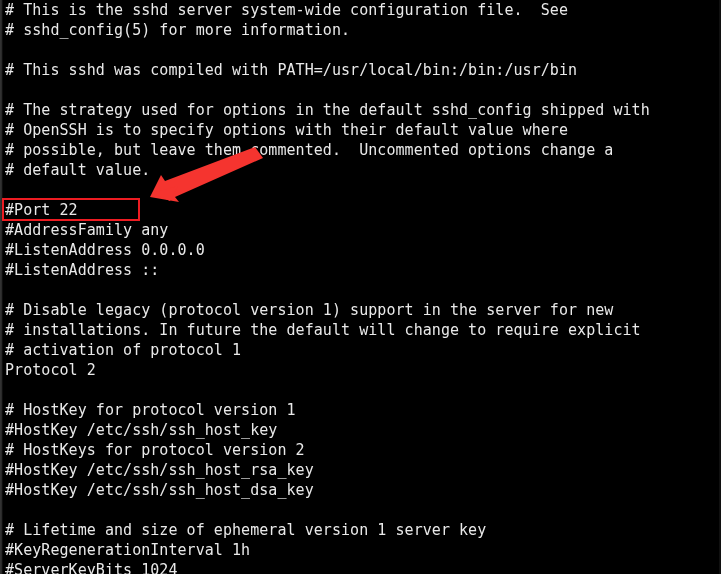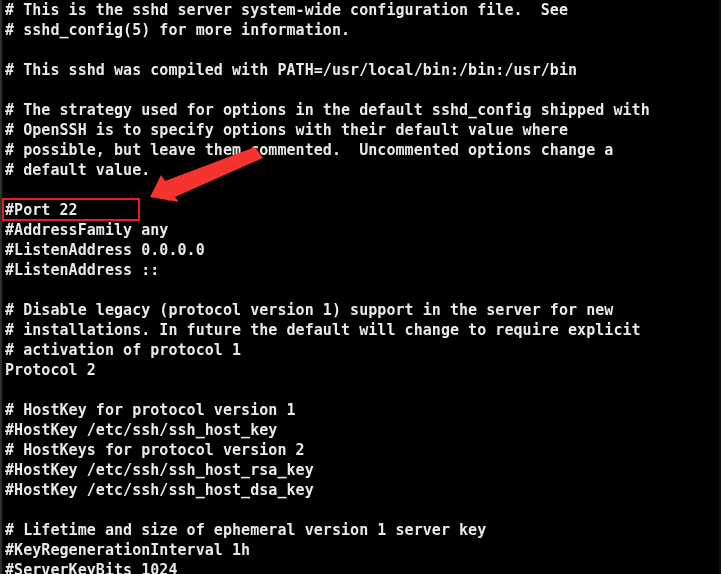--- a/index.html
+++ b/index.html
@@ -33,21 +33,20 @@
     left: 5px;
     top: 0px;
     width: 712px;
     height: 574px;
     white-space: pre;
     color: #e9e9e9;
     font-size: 15px;
     line-height: 20px;
     letter-spacing: 0.05px;
     font-family: "DejaVu Sans Mono", "Liberation Mono", monospace;
-    font-weight: bold;
   }
   .line {
     height: 20px;
     white-space: pre;
   }
   
   #port-highlight-box {
     position: absolute;
     left: 2px;
     top: 198px;

